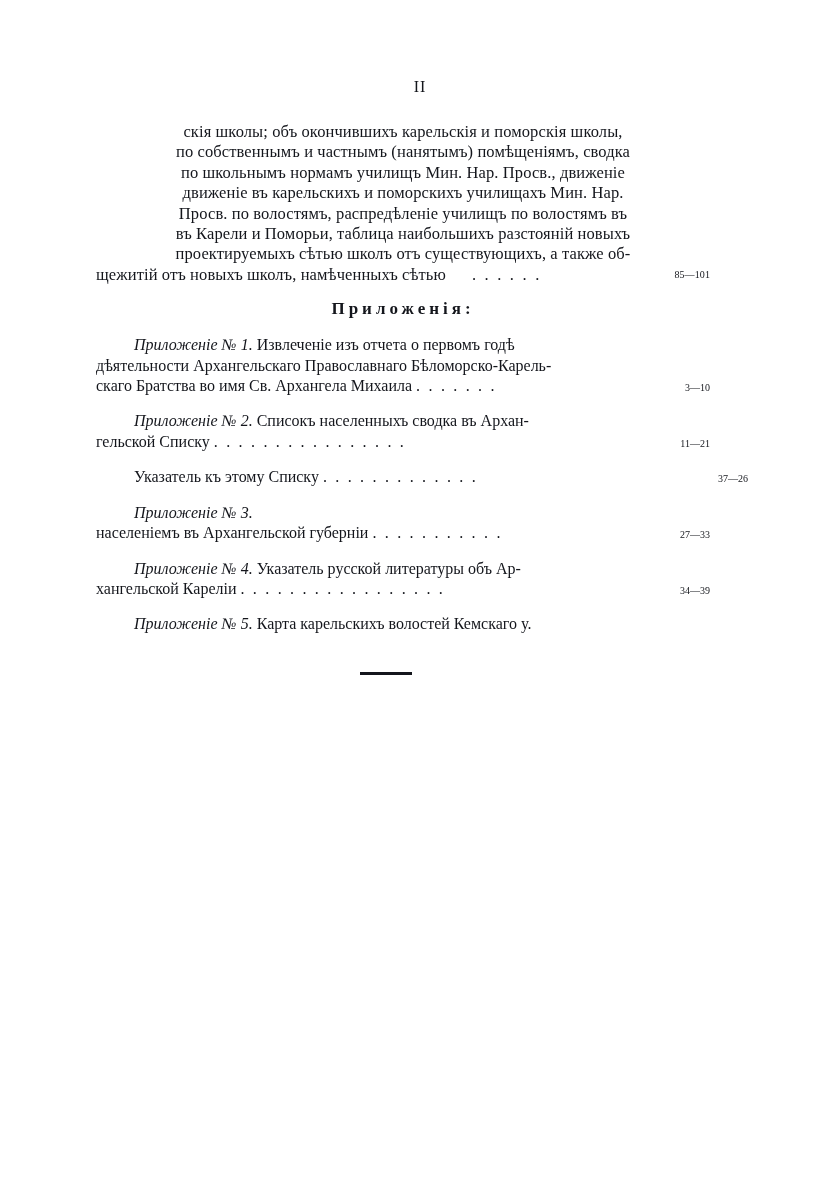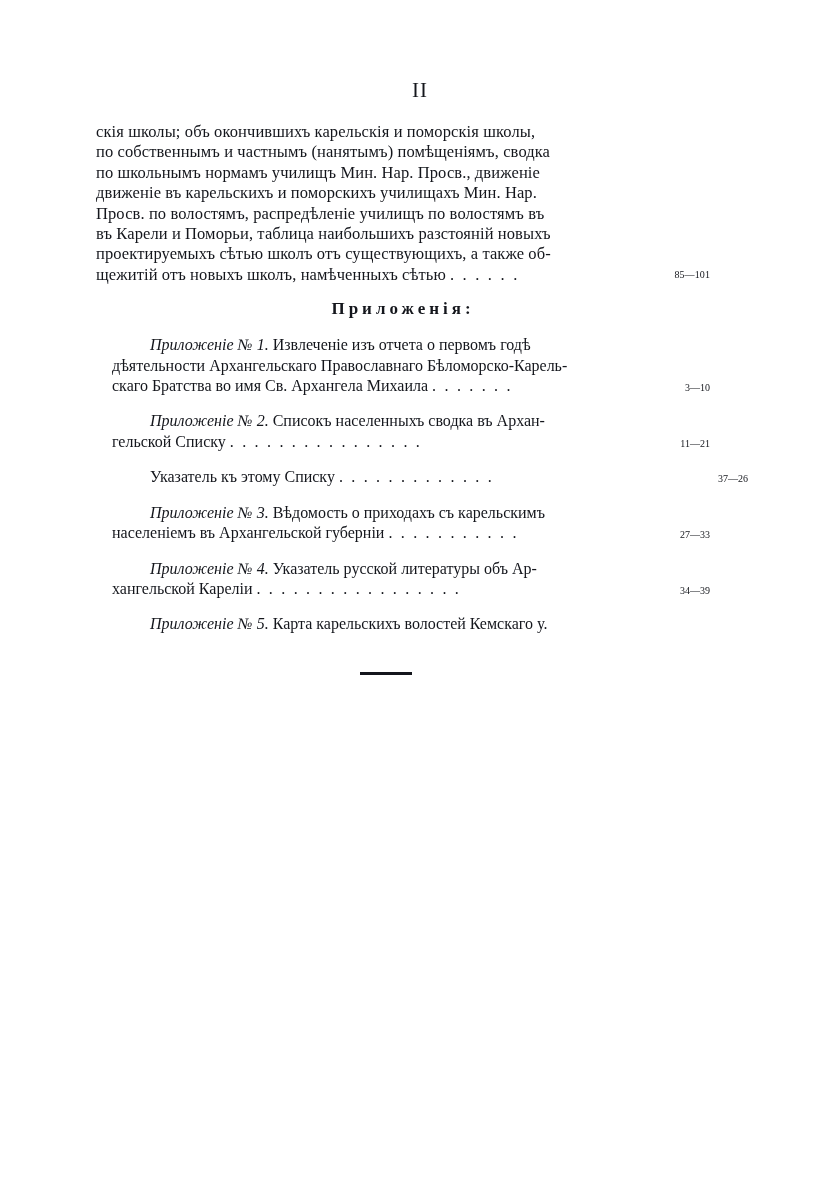--- a/index.html
+++ b/index.html
@@ -20,21 +20,21 @@
     width: 840px;
     height: 1191px;
     overflow: hidden;
   }
   .folio {
     position: absolute;
     top: 78px;
     left: 0;
     width: 840px;
     text-align: center;
-    font-size: 21px;
+    font-size: 16px;
     letter-spacing: 1px;
     color: #14161c;
   }
   .content {
     position: absolute;
     left: 96px;
     top: 122px;
     width: 614px;
   }
   .para {
@@ -43,41 +43,40 @@
     text-align: justify;
     color: #14161c;
     letter-spacing: 0.1px;
   }
   .para .ln {
     display: block;
     white-space: nowrap;
   }
   .para .ln.justify {
     display: flex;
-    justify-content: flex-start;
+    justify-content: center;
   }
   .para .ln.justify > span { white-space: pre; }
 
   .section-title {
     margin-top: 14px;
     text-align: center;
     font-size: 17px;
     font-weight: bold;
     letter-spacing: 4px;
     color: #14161c;
   }
 
   .entries { margin-top: 16px; }
 
   .entry {
     margin-bottom: 13px;
     font-size: 16px;
     line-height: 20.4px;
     color: #14161c;
-    margin-left: 16px;
   }
   .entry .row {
     display: flex;
     align-items: baseline;
     width: 100%;
   }
   .entry .row.first { padding-left: 38px; }
   .entry .txt { white-space: pre; }
   .entry .it { font-style: italic; }
   .leader {
@@ -132,21 +131,21 @@
       <span class="ln justify">
         <span>Просв. по волостямъ, распредѣленіе училищъ по волостямъ въ</span>
       </span>
       <span class="ln justify">
         <span>въ Карели и Поморьи, таблица наибольшихъ разстояній новыхъ</span>
       </span>
       <span class="ln justify">
         <span>проектируемыхъ сѣтью школъ отъ существующихъ, а также об-</span>
       </span>
       <span class="ln">
-        <span style="display:flex; width:100%; align-items:flex-end;">
+        <span style="display:flex; width:100%; align-items:flex-end;gap:22px;">
           <span class="txt">щежитій отъ новыхъ школъ, намѣченныхъ сѣтью</span>
           <span class="leader">. . . . . .</span>
           <span class="pages">85—101</span>
         </span>
       </span>
     </div>
 
     <div class="section-title">Приложенія:</div>
 
     <div class="entries">
@@ -188,21 +187,20 @@
           <span class="txt">Указатель къ этому Списку</span>
           <span class="leader">. . . . . . . . . . . . .</span>
           <span class="pages w">37—26</span>
         </div>
       </div>
 
       <div class="entry">
         <div class="row first">
           <span class="txt it">Приложеніе № 3.</span>
             <span class="txt">&nbsp;</span>
-            <span class="txt">Вѣдомость о приходахъ съ карельскимъ</span>
             <span class="nolead"></span>
         </div>
         <div class="row">
           <span class="txt">населеніемъ въ Архангельской губерніи</span>
           <span class="leader">. . . . . . . . . . .</span>
           <span class="pages w">27—33</span>
         </div>
       </div>
 
       <div class="entry">

